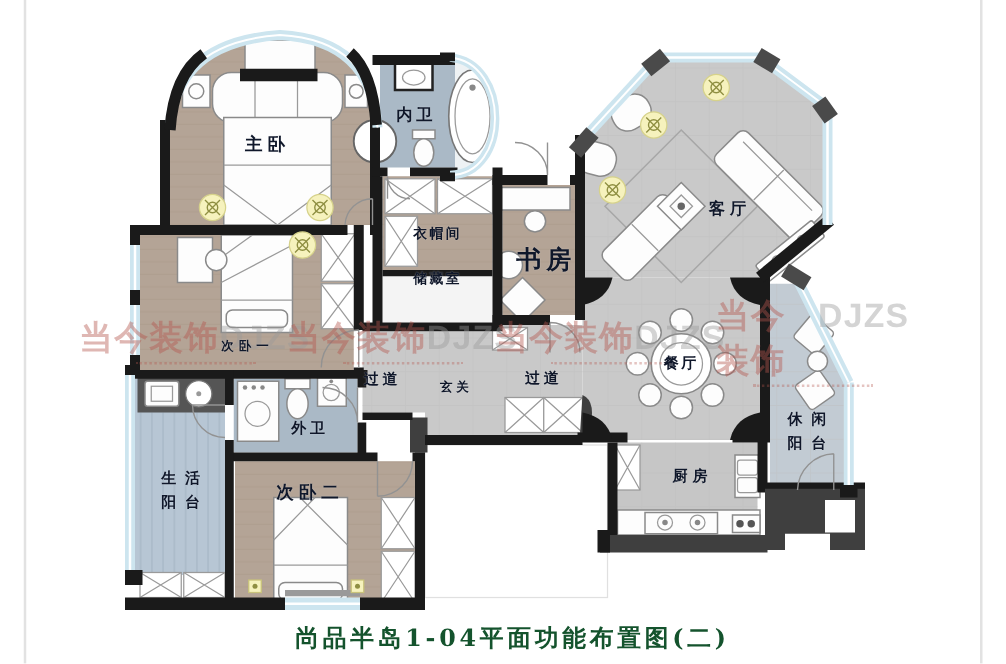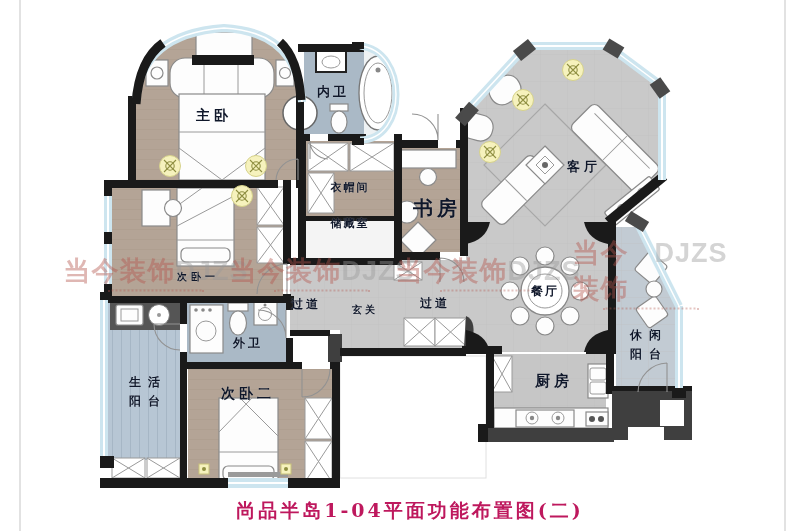--- a/index.html
+++ b/index.html
@@ -15,21 +15,21 @@
   .fur{fill:#fdfdfd;stroke:#8a8a8a;stroke-width:1.2;}
   .furl{fill:none;stroke:#9a9a9a;stroke-width:1;}
   .hx{fill:#ffffff;stroke:#9a9a9a;stroke-width:1;}
   .arc{fill:none;stroke:#929292;stroke-width:1.1;}
   
   .rl{position:absolute;transform:translate(-50%,-50%);color:#0f172a;font-weight:700;
       letter-spacing:4px;white-space:nowrap;text-shadow:0 0 1px rgba(255,255,255,.5);
       font-family:"DejaVu Serif","Liberation Serif",serif;}
   .rl.two{white-space:normal;width:46px;text-align:center;line-height:1.55;word-break:break-all;
       letter-spacing:7px;}
-  .caption{position:absolute;transform:translate(-50%,-50%);color:#be185d;font-weight:700;
+  .caption{position:absolute;transform:translate(-50%,-50%);color:#14532d;font-weight:700;
       font-size:19px;letter-spacing:3px;font-family:"DejaVu Serif","Liberation Serif",serif;}
   .wm{position:absolute;transform:translate(-50%,-50%);display:flex;flex-direction:column;
       align-items:center;pointer-events:none;}
   .wm .row{display:flex;align-items:baseline;opacity:.42;}
   .wm .cn{font-size:27px;font-weight:800;color:#b4554d;letter-spacing:1px;}
   .wm .en{font-size:27px;font-weight:800;color:#9a9a9a;letter-spacing:1px;}
   .wm .tag{margin-top:1px;width:96px;border-top:2px dotted rgba(180,85,77,.35);}
 </style>
 </head>
 <body>
@@ -432,17 +432,17 @@
   <div class="rl" style="left:437px;top:208px;font-size:20px">书房</div>
   <div class="rl" style="left:584px;top:167px;font-size:13px">客厅</div>
   <div class="rl" style="left:545px;top:291px;font-size:12px;letter-spacing:2px">餐厅</div>
   <div class="rl" style="left:306px;top:304px;font-size:12px;letter-spacing:3px">过道</div>
   <div class="rl" style="left:365px;top:310px;font-size:10px;letter-spacing:3px">玄关</div>
   <div class="rl" style="left:435px;top:303px;font-size:12px;letter-spacing:3px">过道</div>
   <div class="rl" style="left:198px;top:277px;font-size:10px">次卧一</div>
   <div class="rl" style="left:248px;top:343px;font-size:12px;letter-spacing:3px">外卫</div>
   <div class="rl two" style="left:148px;top:392px;font-size:12px">生活阳台</div>
   <div class="rl" style="left:248px;top:394px;font-size:14px">次卧二</div>
-  <div class="rl" style="left:554px;top:381px;font-size:15px">厨房</div>
+  <div class="rl" style="left:554px;top:381px;font-size:12px">厨房</div>
   <div class="rl two" style="left:649px;top:345px;font-size:12px">休闲阳台</div>
 
   <div class="caption" style="left:410px;top:511px">尚品半岛1-04平面功能布置图(二)</div>
 </div>
 
 </body></html>

